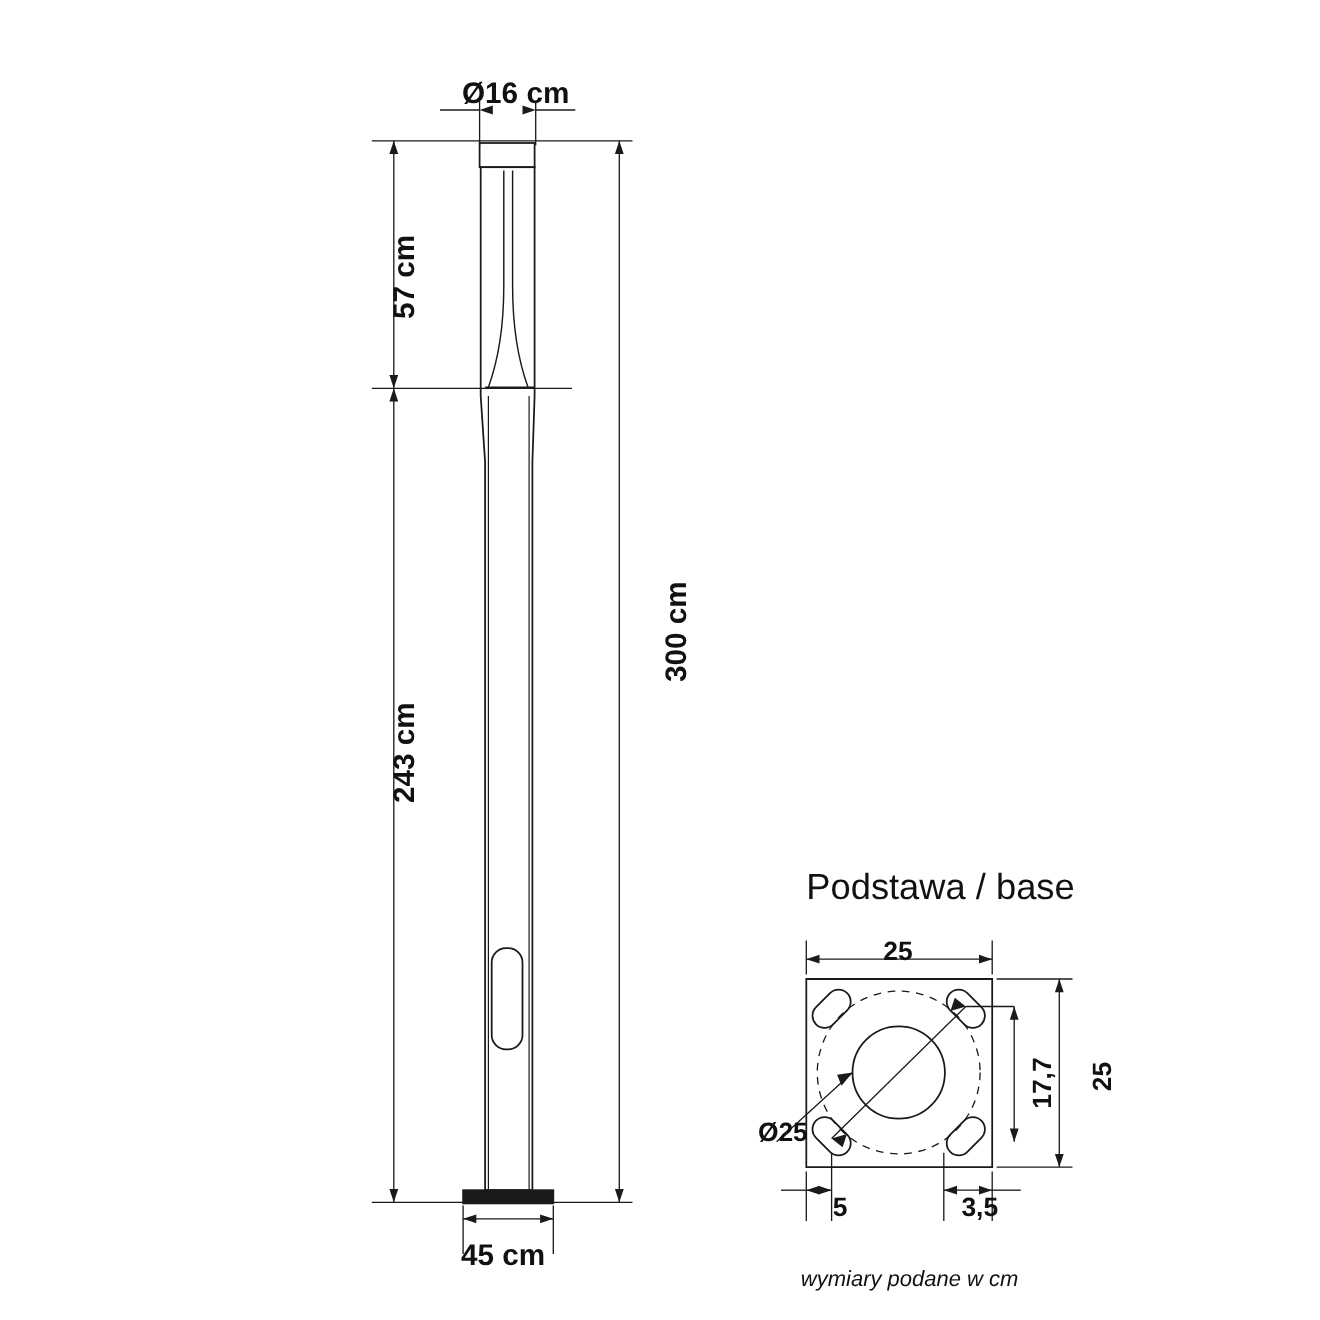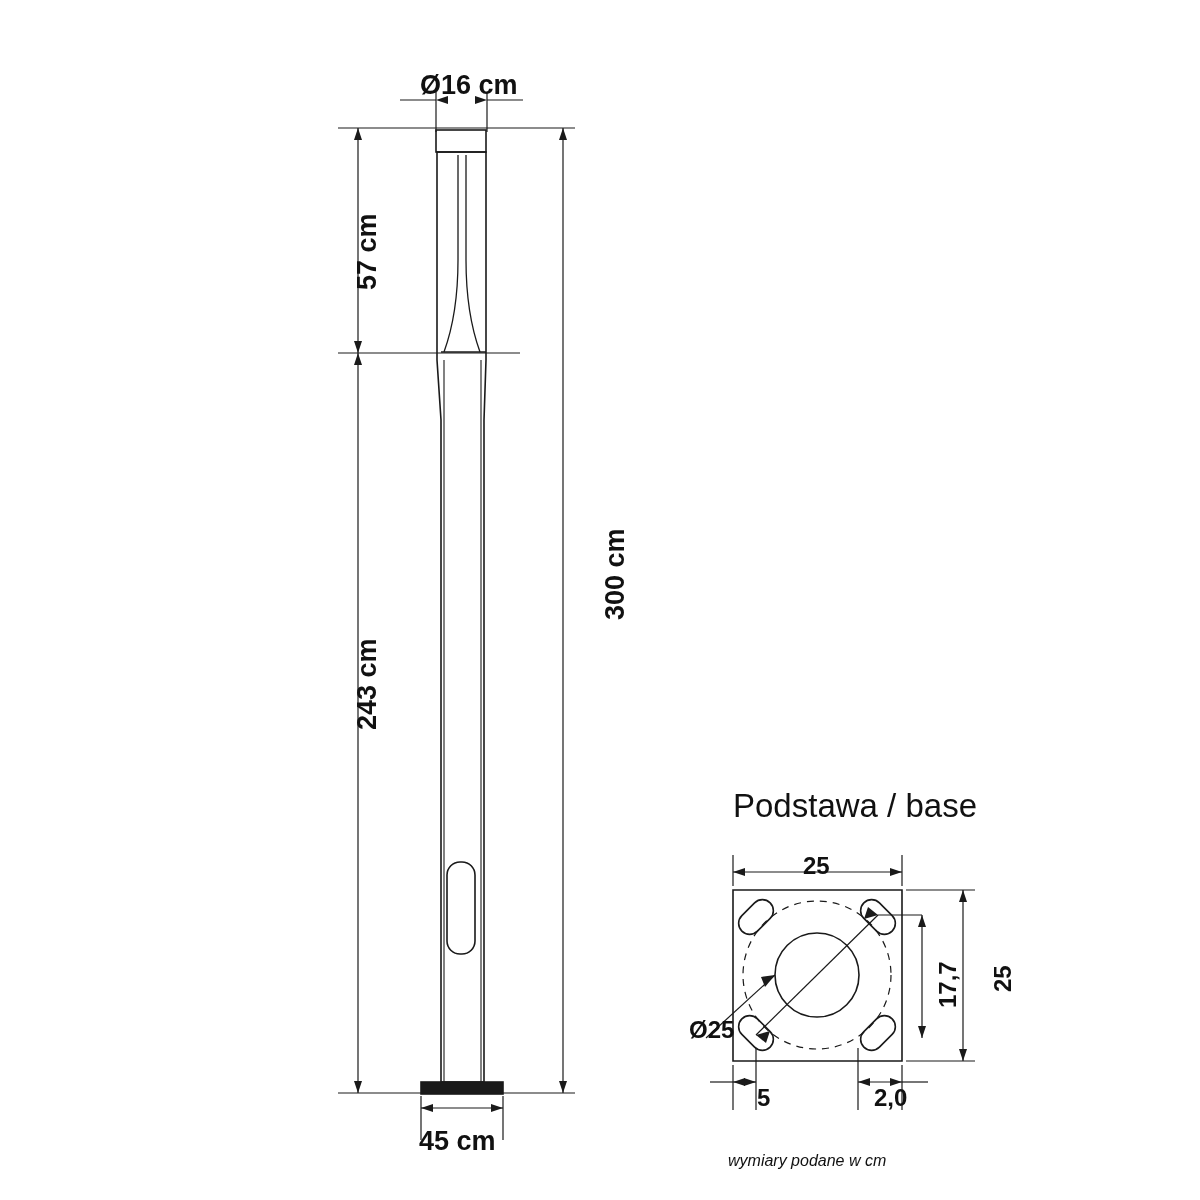--- a/index.html
+++ b/index.html
@@ -32,21 +32,21 @@
     color: #111;
     white-space: nowrap;
   }
   .lbl.vert {
     transform-origin: 0 0;
     transform: rotate(-90deg);
   }
   .sz-big { font-size: 27px; font-weight: 700; }
   .sz-med { font-size: 24px; font-weight: 700; }
   .sz-title { font-size: 33px; font-weight: 400; }
-  .sz-note { font-size: 16px; font-style: italic; font-weight: 400; }
+  .sz-note { font-size: 20px; font-style: italic; font-weight: 400; }
 </style>
 </head>
 <body>
 
 <div id="sheet">
 
   <svg class="drawing" viewBox="0 0 1200 1200">
     <g fill="none" stroke="#1a1a1a" stroke-width="1.6" shape-rendering="geometricPrecision">
 
       <line x1="338" y1="128" x2="575" y2="128" stroke-width="1.2"></line>
@@ -163,17 +163,17 @@
   <div class="lbl sz-med" style="left:803px; top:852px;">25</div>
 
   <div class="lbl vert sz-med" style="left:989px; top:992px;">25</div>
 
   <div class="lbl vert sz-med" style="left:934px; top:1008px;">17,7</div>
 
   <div class="lbl sz-med" style="left:655px; top:1016px;margin-left:34px;">Ø25</div>
 
   <div class="lbl sz-med" style="left:757px; top:1084px;">5</div>
 
-  <div class="lbl sz-med" style="left:874px; top:1084px;">2,0</div>
+  <div class="lbl sz-med" style="left:874px; top:1084px;">3,5</div>
 
   <div class="lbl sz-note" style="left:728px; top:1152px;">wymiary podane w cm</div>
 
 </div>
 
 </body></html>

